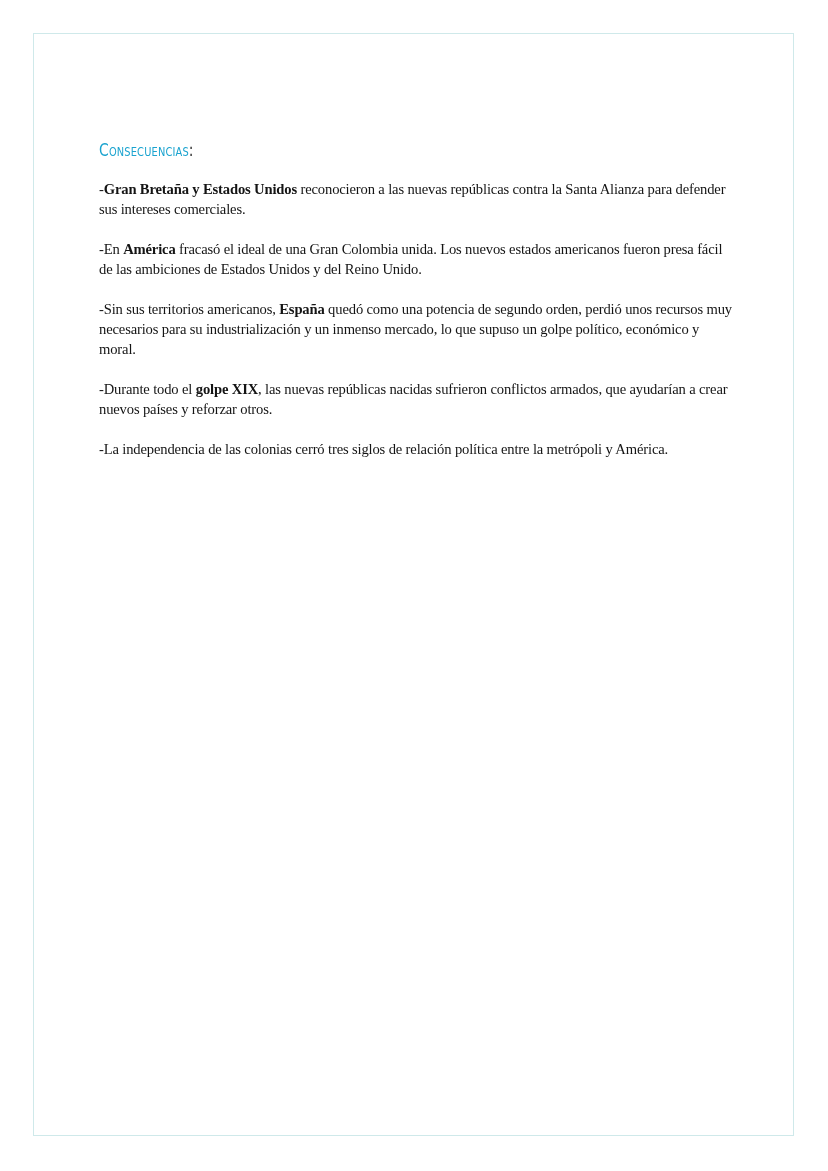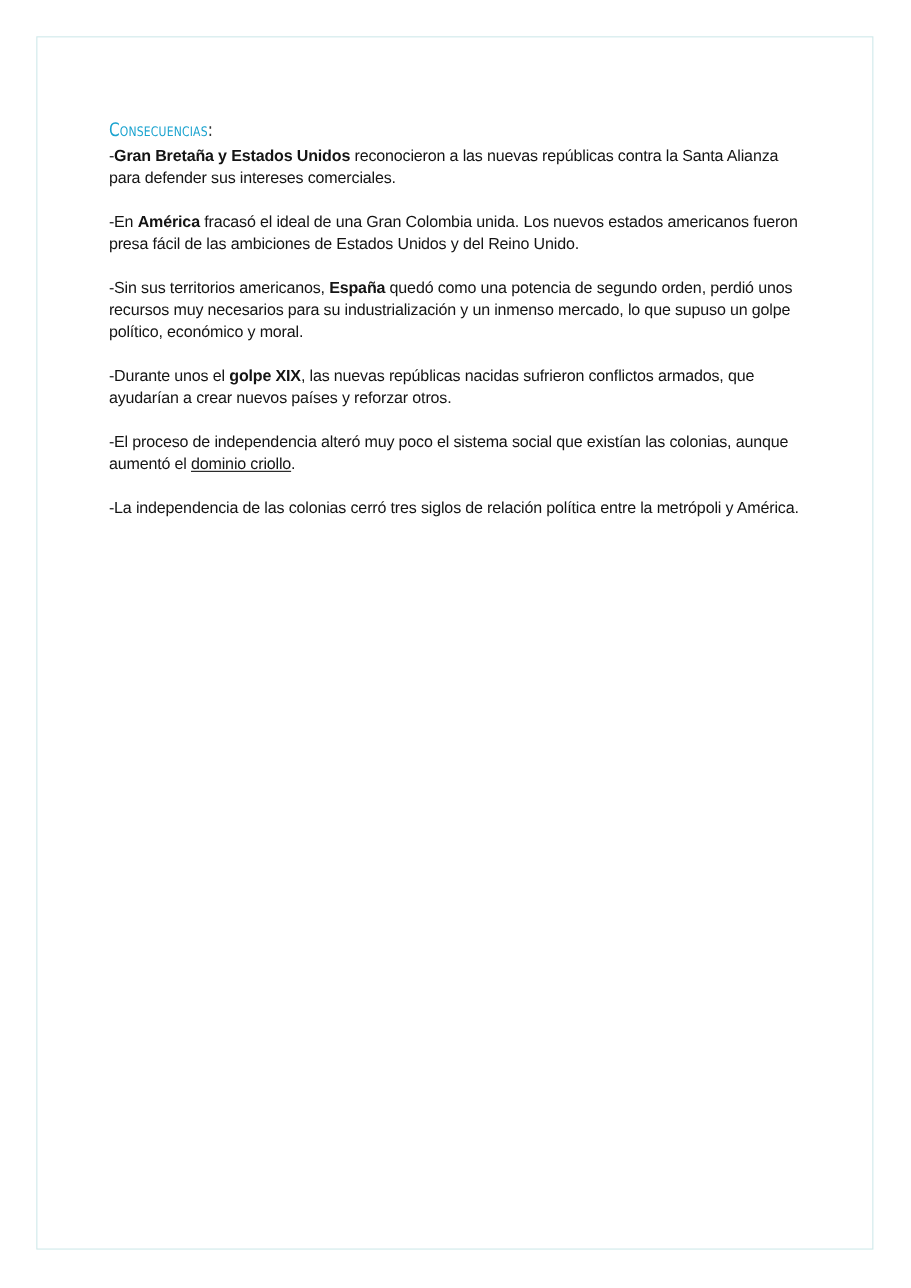--- a/index.html
+++ b/index.html
@@ -18,21 +18,21 @@
       left: 33px;
       top: 33px;
       width: 761px;
       height: 1103px;
       border: 1px solid #cfe9ea;
       box-sizing: border-box;
     }
     .content {
       position: absolute;
       left: 99px;
-      top: 106px;
+      top: 137px;
       width: 640px;
       font-family: "Liberation Sans", "DejaVu Sans", sans-serif;
       color: #141414;
       font-size: 14.6px;
       line-height: 20px;
     }
     .heading {
       font-family: "DejaVu Sans", "Liberation Sans", sans-serif;
       color: #1aa3cf;
       font-size: 17px;
@@ -42,22 +42,23 @@
       font-weight: normal;
       transform: scaleX(0.82);
       transform-origin: left center;
       margin: 0 0 0 0;
       height: 26px;
     }
     .heading .colon {
       color: #333;
     }
     .para {
-      margin: 0 0 20px 0;
+      margin: 16px 0 20px 0;
       letter-spacing: -0.15px;
+      font-family: Liberation Serif, serif;
     }
     .para b {
       font-weight: bold;
     }
     .para u {
       text-decoration: underline;
       text-underline-offset: 2px;
     }
   </style>
 </head>
@@ -67,18 +68,17 @@
 
 <div class="content">
   <div class="heading"><span>Consecuencias</span><span class="colon">:</span></div>
 
   <p class="para"><span>-</span><b>Gran Bretaña y Estados Unidos</b><span> reconocieron a las nuevas repúblicas contra la Santa Alianza para defender sus intereses comerciales.</span></p>
 
   <p class="para"><span>-En </span><b>América</b><span> fracasó el ideal de una Gran Colombia unida. Los nuevos estados americanos fueron presa fácil de las ambiciones de Estados Unidos y del Reino Unido.</span></p>
 
   <p class="para"><span>-Sin sus territorios americanos, </span><b>España</b><span> quedó como una potencia de segundo orden, perdió unos recursos muy necesarios para su industrialización y un inmenso mercado, lo que supuso un golpe político, económico y moral.</span></p>
 
-  <p class="para"><span>-Durante unos el </span><b>golpe XIX</b><span>, las nuevas repúblicas nacidas sufrieron conflictos armados, que ayudarían a crear nuevos países y reforzar otros.</span></p>
+  <p class="para"><span>-Durante todo el </span><b>golpe XIX</b><span>, las nuevas repúblicas nacidas sufrieron conflictos armados, que ayudarían a crear nuevos países y reforzar otros.</span></p>
 
-  <p class="para"><span>-El proceso de independencia alteró muy poco el sistema social que existían las colonias, aunque aumentó el </span><u>dominio criollo</u><span>.</span></p>
 
   <p class="para"><span>-La independencia de las colonias cerró tres siglos de relación política entre la metrópoli y América.</span></p>
 </div>
 
 </body></html>

